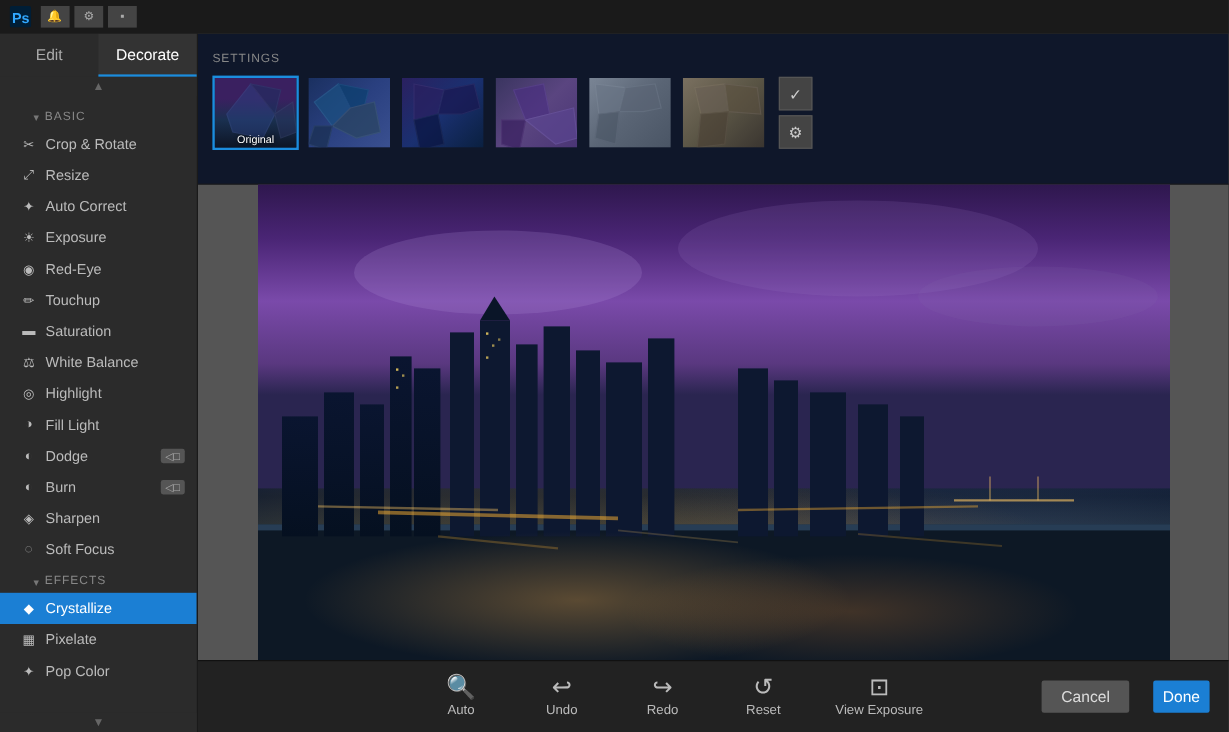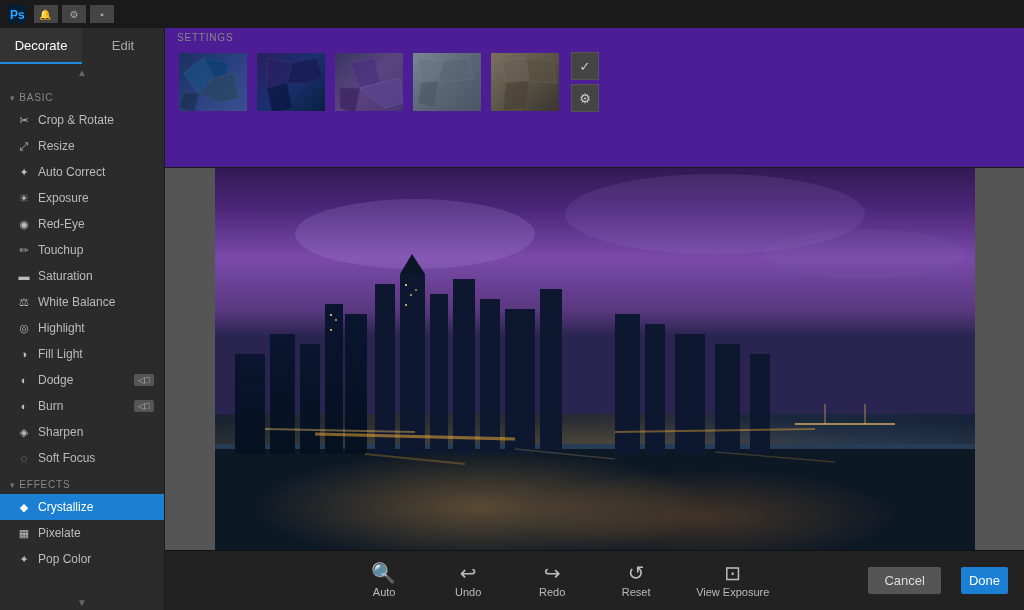--- a/index.html
+++ b/index.html
@@ -110,20 +110,21 @@
     .sidebar-content::-webkit-scrollbar-thumb { background: #555; }
 
     .section-header {
       font-size: 10px;
       color: #888;
       padding: 8px 10px 4px 10px;
       letter-spacing: 0.8px;
       display: flex;
       align-items: center;
       gap: 4px;
+      margin-left: 18px;
     }
     .section-header::before {
       content: '▾';
       font-size: 9px;
       color: #777;
     }
 
     .sidebar-item {
       display: flex;
       align-items: center;
@@ -158,24 +159,24 @@
     
     .content-area {
       flex: 1;
       display: flex;
       flex-direction: column;
       background: #3a3a3a;
       overflow: hidden;
     }
 
     .settings-bar {
-      height: 140px;
-      background: #4c1d95;
+      height: 126px;
+      background: #0f172a;
       border-bottom: 1px solid #1a1a1a;
-      padding: 4px 12px;
+      padding: 16px 12px;
       flex-shrink: 0;
     }
     .settings-label {
       font-size: 10px;
       color: #888;
       letter-spacing: 0.8px;
       margin-bottom: 8px;
     }
     .thumbnails-row {
       display: flex;
@@ -383,22 +384,22 @@
     <button class="title-bar-btn">🔔</button>
     <button class="title-bar-btn">⚙</button>
     <button class="title-bar-btn">▪</button>
   </div>
 </div>
 
 <div class="main-area">
 
   <div class="sidebar">
     <div class="sidebar-tabs">
+      <div class="sidebar-tab">Edit</div>
       <div class="sidebar-tab active">Decorate</div>
-      <div class="sidebar-tab">Edit</div>
     </div>
 
     <div class="sidebar-scroll-top">▲</div>
 
     <div class="sidebar-content">
 
       <div class="section-header">BASIC</div>
       <div class="sidebar-item">
         <span class="item-icon">✂</span>
         <span>Crop &amp; Rotate</span>
@@ -477,20 +478,30 @@
 
     <div class="sidebar-scroll-bottom">▼</div>
   </div>
 
   <div class="content-area">
 
     <div class="settings-bar">
       <div class="settings-label">SETTINGS</div>
       <div class="thumbnails-row">
 
+        <div class="thumbnail selected">
+          <div class="thumbnail-canvas thumb-original" style="width:100%;height:100%;position:relative;">
+            <svg width="100%" height="100%" style="position:absolute;top:0;left:0;opacity:0.5">
+              <polygon points="10,30 30,5 50,30 40,50 15,45" fill="#2a4080" stroke="#3a5090" stroke-width="1"></polygon>
+              <polygon points="30,5 55,10 50,30" fill="#1a3060" stroke="#2a4070" stroke-width="1"></polygon>
+              <polygon points="50,30 65,20 68,45 55,50" fill="#2a3560" stroke="#3a4570" stroke-width="1"></polygon>
+            </svg>
+          </div>
+          <div class="thumbnail-label">Original</div>
+        </div>
 
         <div class="thumbnail">
           <div class="thumbnail-canvas thumb-crystal1" style="width:100%;height:100%;position:relative;">
             <svg width="100%" height="100%" style="position:absolute;top:0;left:0;opacity:0.7">
               <polygon points="5,20 25,5 35,25 20,40" fill="#1a5080" stroke="#2a6090" stroke-width="1"></polygon>
               <polygon points="25,5 50,10 45,30 35,25" fill="#0a4070" stroke="#1a5080" stroke-width="1"></polygon>
               <polygon points="35,25 55,20 60,45 40,50 20,40" fill="#2a4560" stroke="#3a5570" stroke-width="1"></polygon>
               <polygon points="5,40 20,40 15,60 0,55" fill="#1a3050" stroke="#2a4060" stroke-width="1"></polygon>
             </svg>
           </div>

